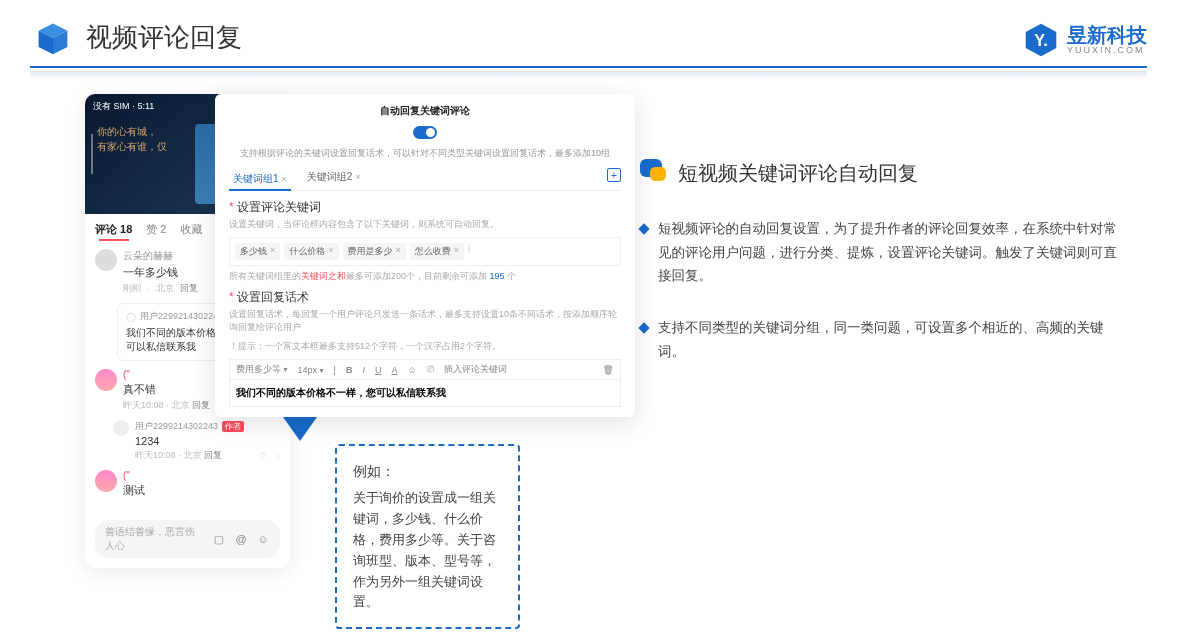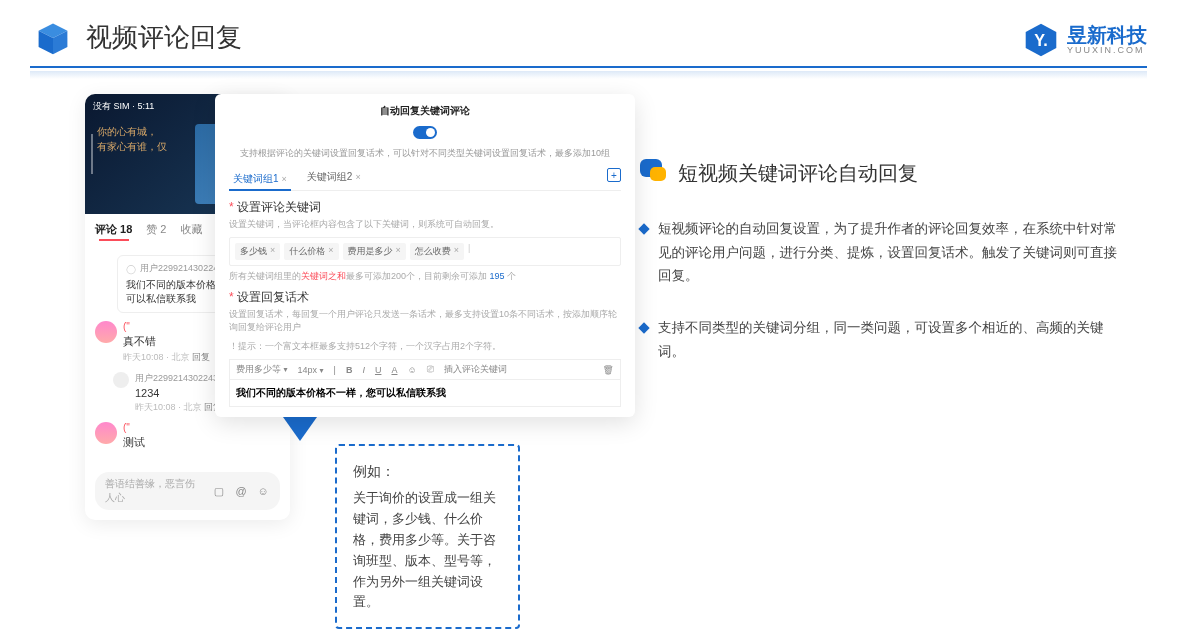--- a/index.html
+++ b/index.html
@@ -130,20 +130,32 @@
           <div>有家心有谁，仅</div>
         </div>
         <div class="phone-img"></div>
       </div>
       <div class="tabs">
         <span class="active">评论 18</span>
         <span>赞 2</span>
         <span>收藏</span>
       </div>
       <div class="comment-list">
+        <div class="c-row">
+          <div class="avatar"></div>
+          <div class="c-body">
+            <div class="c-name">云朵的赫赫</div>
+            <div class="c-text">一年多少钱</div>
+            <div class="c-meta">
+              <span>刚刚</span>·
+              <span>北京</span>
+              <span class="reply-link">回复</span>
+            </div>
+          </div>
+        </div>
         <div class="nested">
           <div class="nested-name">
             <span style="color:#ccc">◯</span>
             <span>用户2299214302243</span>
             <span class="tag-author">作者</span>
           </div>
           <div class="nested-text">我们不同的版本价格不一样，您可以私信联系我</div>
         </div>
         <div class="c-row">
           <div class="avatar pink"></div>
@@ -285,20 +297,20 @@
   <div class="right-col">
     <div class="right-title">
       <div class="chat-icon">
           <div class="bk"></div>
           <div class="fr"></div>
         </div>
       <h2>短视频关键词评论自动回复</h2>
     </div>
     <div class="bullet-item">
       <div class="diamond"></div>
-      <div>短视频评论的自动回复设置，为了提升作者的评论回复效率，在系统中针对常见的评论用户问题，进行分类、提炼，设置回复话术。触发了关键词则可直接回复。</div>
+      <div>短视频评论的自动回复设置，为了提升作者的评论回复效率，在系统中针对常见的评论用户问题，进行分类、提炼，设置评论关键词。触发了关键词则可直接回复。</div>
     </div>
     <div class="bullet-item">
       <div class="diamond"></div>
       <div>支持不同类型的关键词分组，同一类问题，可设置多个相近的、高频的关键词。</div>
     </div>
   </div>
 </div>
 
 </body></html>

